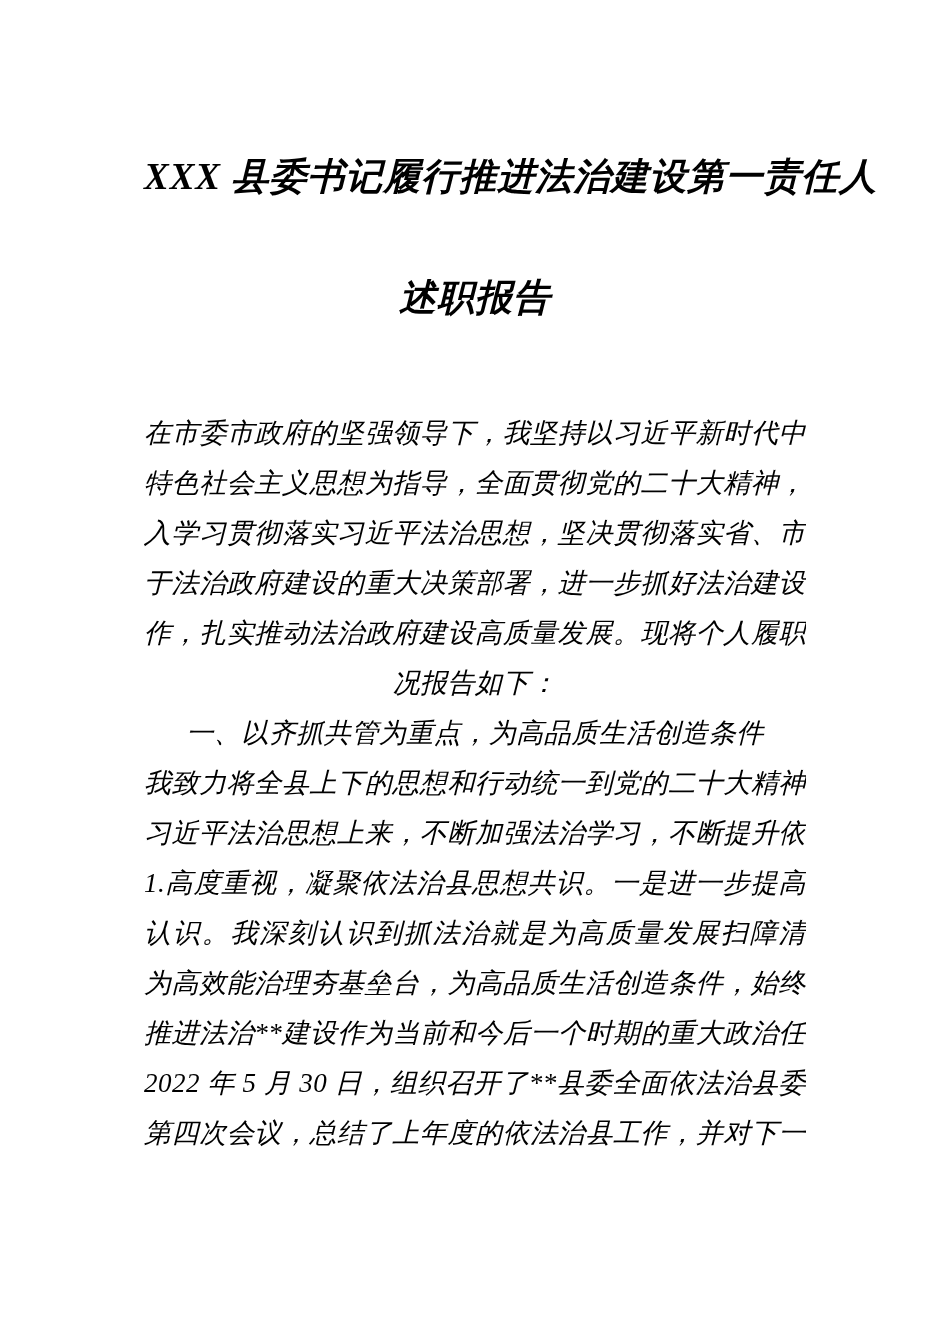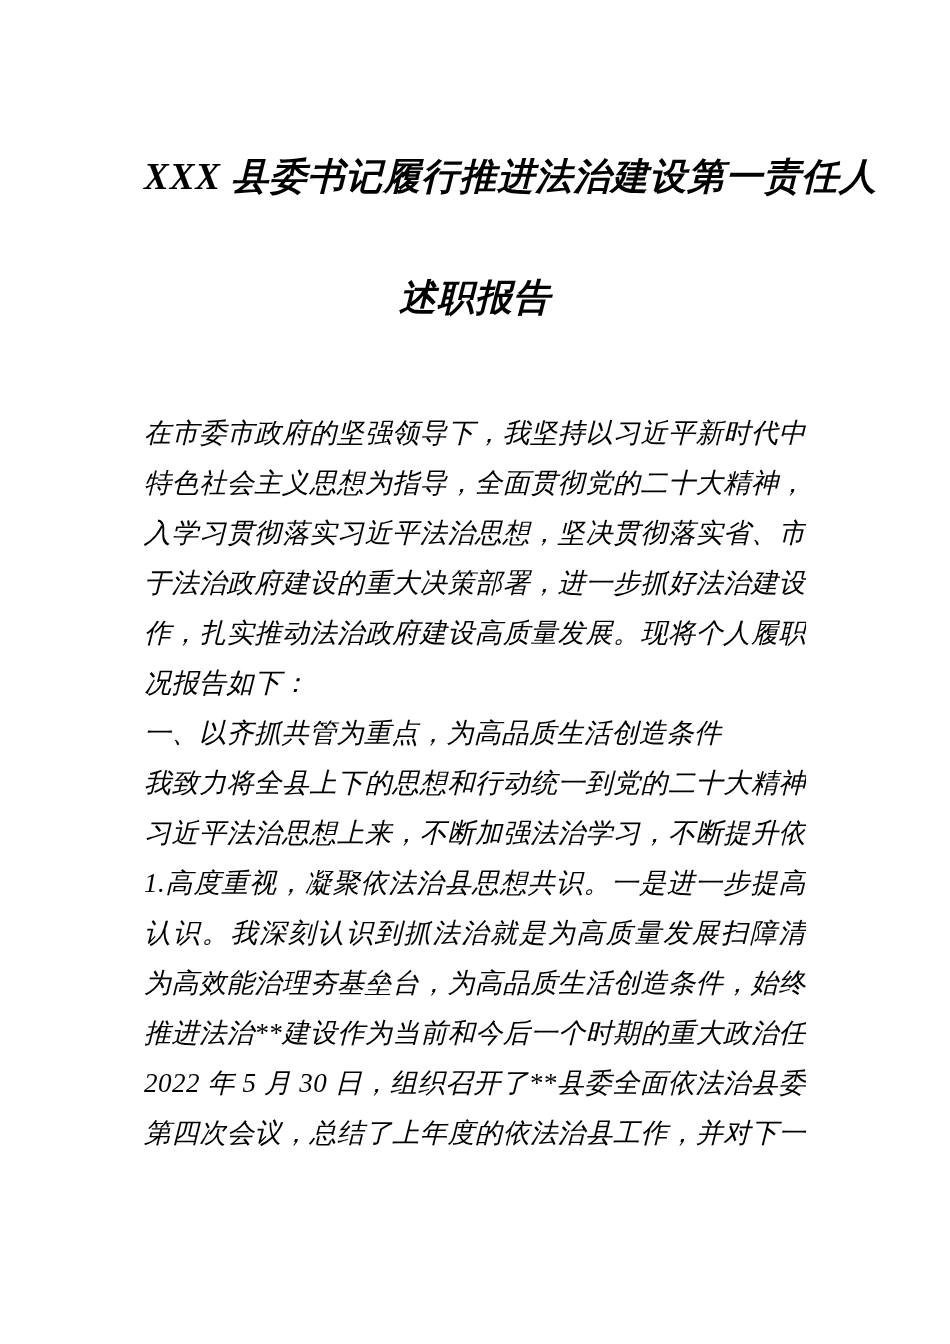--- a/index.html
+++ b/index.html
@@ -31,20 +31,21 @@
     top: 408px;
     left: 144px;
     width: 662px;
   }
   .body-line {
     height: 50px;
     line-height: 50px;
     font-size: 27px;
     white-space: nowrap;
     letter-spacing: 0.5px;
+    text-align: center;
   }
   .body-line.fill {
     white-space: normal;
     word-break: break-all;
     text-align: justify;
     text-align-last: justify;
     overflow: hidden;
   }
 </style>
 </head>

